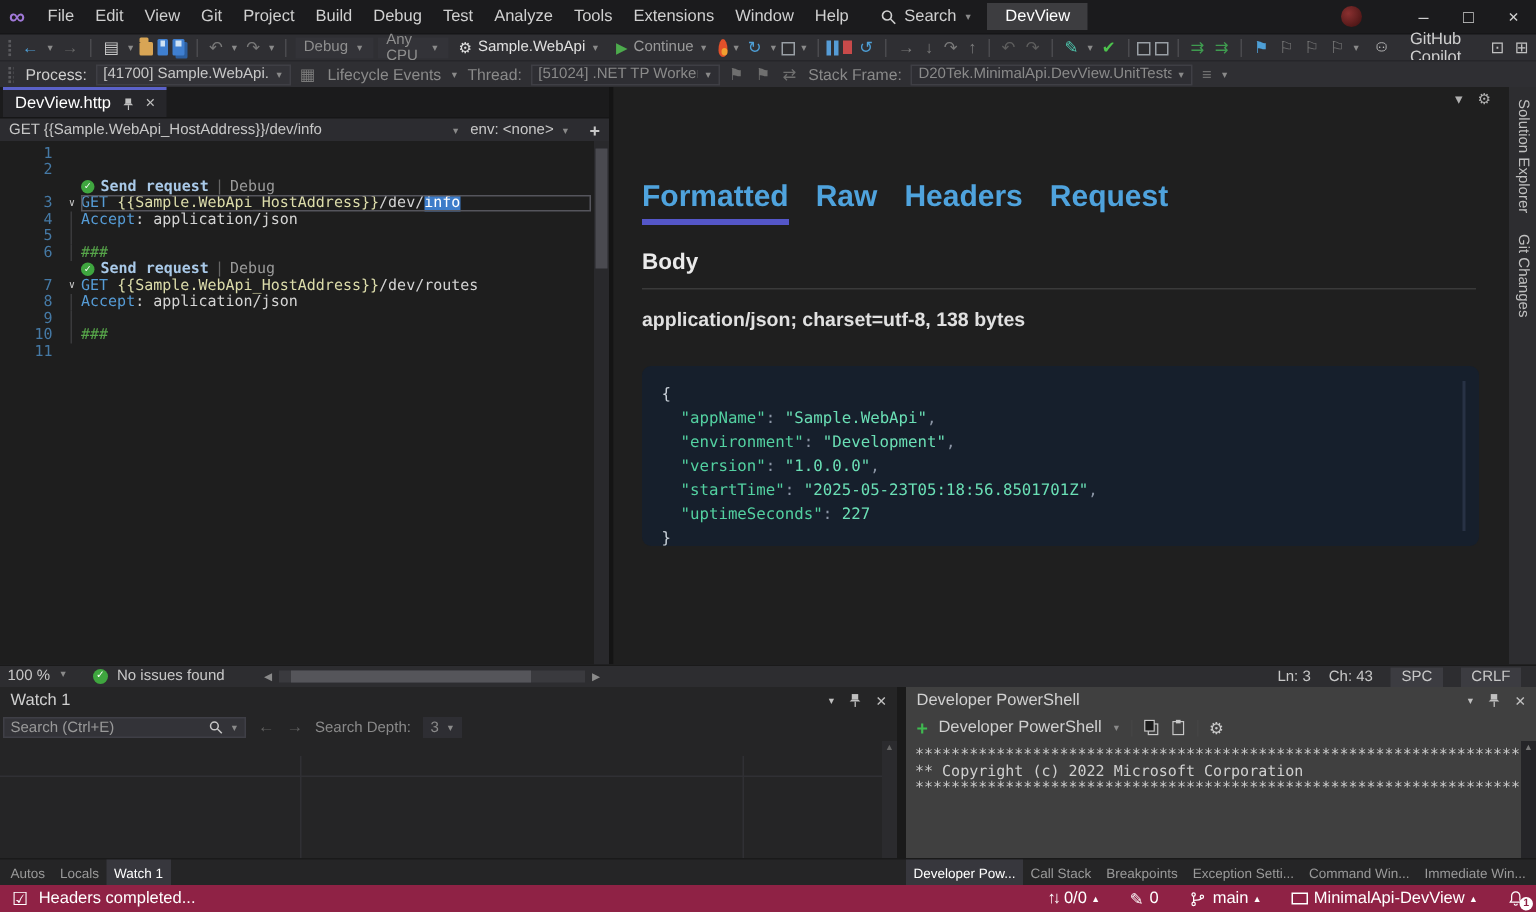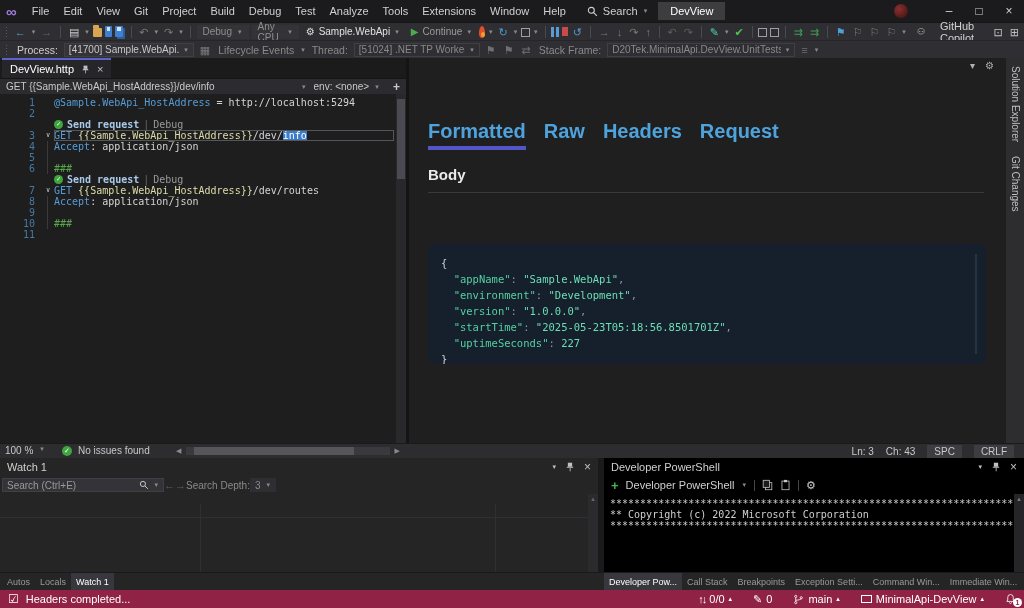--- a/index.html
+++ b/index.html
@@ -144,40 +144,40 @@
 
   
   #bottom { position:absolute; top:458px; left:0; right:0; height:114px; }
   #watch { position:absolute; left:0; top:0; width:598px; height:100%; background:#252526; }
   .phead { position:absolute; top:0; left:0; right:0; height:18px; display:flex; align-items:center;
            padding:0 7px; font-size:11px; color:#d0d0d0; }
   .phead-icons { margin-left:auto; display:flex; align-items:center; gap:9px; color:#c0c0c0; }
   .phead-icons .pi-caret { font-size:7px; }
   .phead-icons .pi-x { font-size:12px; }
   #watch-searchrow { position:absolute; top:18px; left:0; right:0; height:18px; display:flex;
-                     align-items:center; gap:0; padding-left:2px; }
+                     align-items:center; gap:8px; padding-left:2px; }
   #watch-searchbox { width:162px; height:14px; background:#333338; border:1px solid #3f3f46;
                      display:flex; align-items:center; padding:0 4px; gap:4px; }
   #watch-searchbox .ph { flex:1; font-size:10px; color:#9a9a9a; white-space:nowrap; overflow:hidden; }
   .navarrow { color:#5f5f5f; font-size:11px; }
   #depth-label { font-size:10px; color:#8a8a8a; }
   #depth-chip { display:flex; align-items:center; gap:5px; background:#2e2e33; height:14px;
                 padding:0 5px; font-size:10px; color:#8a8a8a; }
   #watch-colhead { position:absolute; top:36px; left:0; right:10px; height:10px; display:flex;
                    font-size:8px; color:#8a8a8a; }
   .wcol { border-right:1px solid #333337; padding-left:10px; overflow:hidden;margin-top:16px; }
   #watch-grid { position:absolute; top:46px; left:0; right:10px; bottom:0; }
   .wvline { position:absolute; top:0; bottom:0; width:1px; background:#303034; }
   .whline { position:absolute; left:0; right:0; height:1px; background:#303034; }
   #watch-vscroll { position:absolute; top:36px; bottom:0; right:0; width:10px; background:#2b2b2e;
                    text-align:center; color:#666; font-size:7px; line-height:10px; }
 
   #bsplit { position:absolute; left:598px; top:0; width:6px; height:100%; background:#1a1a1a; }
 
-  #term { position:absolute; left:604px; right:0; top:0; height:100%; background:#000000; }
+  #term { position:absolute; left:604px; right:0; top:0; height:100%; background:#404040; }
   #term-toolbar { position:absolute; top:18px; left:0; right:0; height:18px; display:flex;
                   align-items:center; gap:7px; padding-left:7px; font-size:11px; color:#cfcfcf; }
   #term-plus { color:#3fb950; font-size:13px; font-weight:bold; }
   .vsep { width:1px; height:11px; background:#444; }
   #term-body { position:absolute; top:36px; left:0; right:10px; bottom:0; padding:4px 0 0 6px;
                font-family:"DejaVu Sans Mono", monospace; font-size:10px; line-height:11px;
                color:#cfcfcf; overflow:hidden; }
   .tline { white-space:pre; }
   #cursor { display:inline-block; width:5px; height:9px; background:#d0d0d0; vertical-align:-1px; }
   #term-vscroll { position:absolute; top:36px; bottom:0; right:0; width:10px; background:#252528;
@@ -369,21 +369,20 @@
         <span id="req-selector">GET {{Sample.WebApi_HostAddress}}/dev/info</span>
         <span class="tcaret">▾</span>
         <span id="env-selector">env: &lt;none&gt;</span>
         <span class="tcaret">▾</span>
         <span id="req-add">+</span>
       </div>
       <div id="code-rows">
           <div class="crow">
             <span class="lnum">1</span>
             <span class="foldc"></span>
-            <span class="ccontent"><span class="s-kw">@Sample.WebApi_HostAddress</span><span class="s-plain"> = http://localhost:5294</span></span>
           </div>
           <div class="crow">
             <span class="lnum">2</span>
             <span class="foldc"></span>
             <span class="ccontent"></span>
           </div>
           <div class="crow">
             <span class="lnum"></span>
             <span class="foldc"></span>
             <span class="lensrow">
@@ -474,20 +473,21 @@
         <span>⚙</span>
       </div>
       <div id="resptabs">
           <span class="rtab active">Formatted</span>
           <span class="rtab">Raw</span>
           <span class="rtab">Headers</span>
           <span class="rtab">Request</span>
         </div>
       <div id="bodyhead">Body</div>
       <div id="hrline"></div>
+      <div id="ctype">application/json; charset=utf-8, 138 bytes</div>
       <div id="jsonblock">
           <div class="jline"><span class="jc-brace">{</span></div>
           <div class="jline"><span class="jc-key">  "appName"</span><span class="jc-punc">: </span><span class="jc-str">"Sample.WebApi"</span><span class="jc-punc">,</span></div>
           <div class="jline"><span class="jc-key">  "environment"</span><span class="jc-punc">: </span><span class="jc-str">"Development"</span><span class="jc-punc">,</span></div>
           <div class="jline"><span class="jc-key">  "version"</span><span class="jc-punc">: </span><span class="jc-str">"1.0.0.0"</span><span class="jc-punc">,</span></div>
           <div class="jline"><span class="jc-key">  "startTime"</span><span class="jc-punc">: </span><span class="jc-str">"2025-05-23T05:18:56.8501701Z"</span><span class="jc-punc">,</span></div>
           <div class="jline"><span class="jc-key">  "uptimeSeconds"</span><span class="jc-punc">: </span><span class="jc-num">227</span></div>
           <div class="jline"><span class="jc-brace">}</span></div>
         </div>
     </div>

